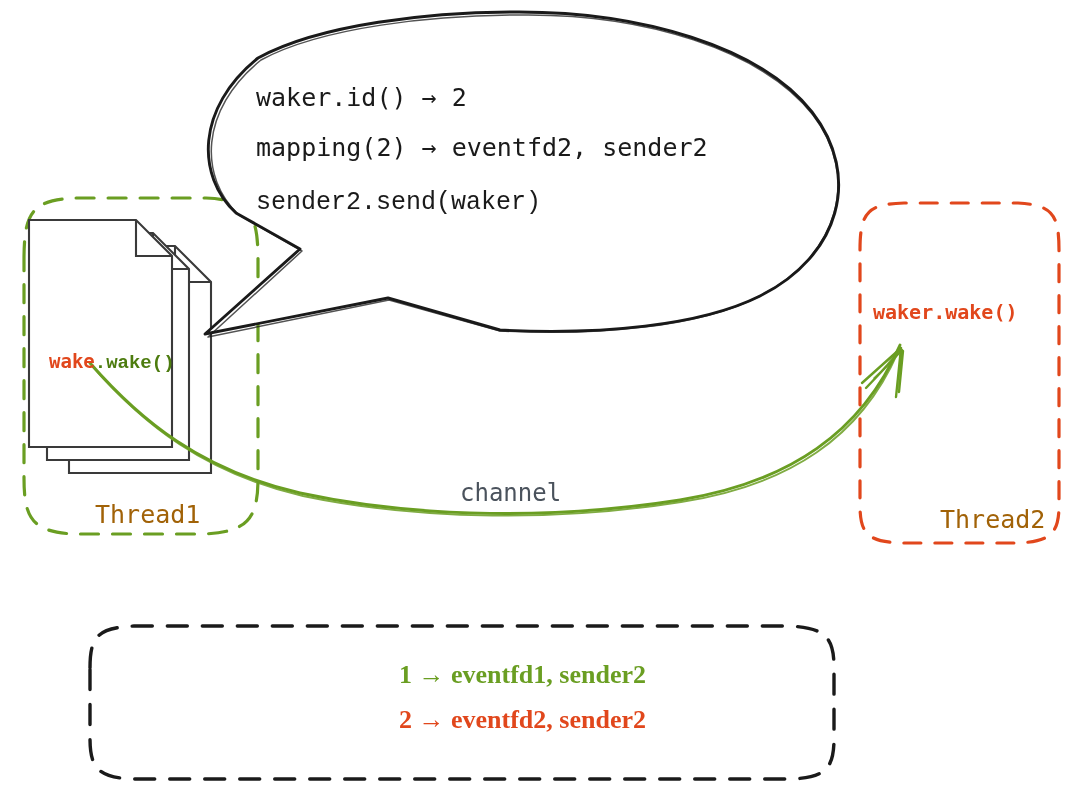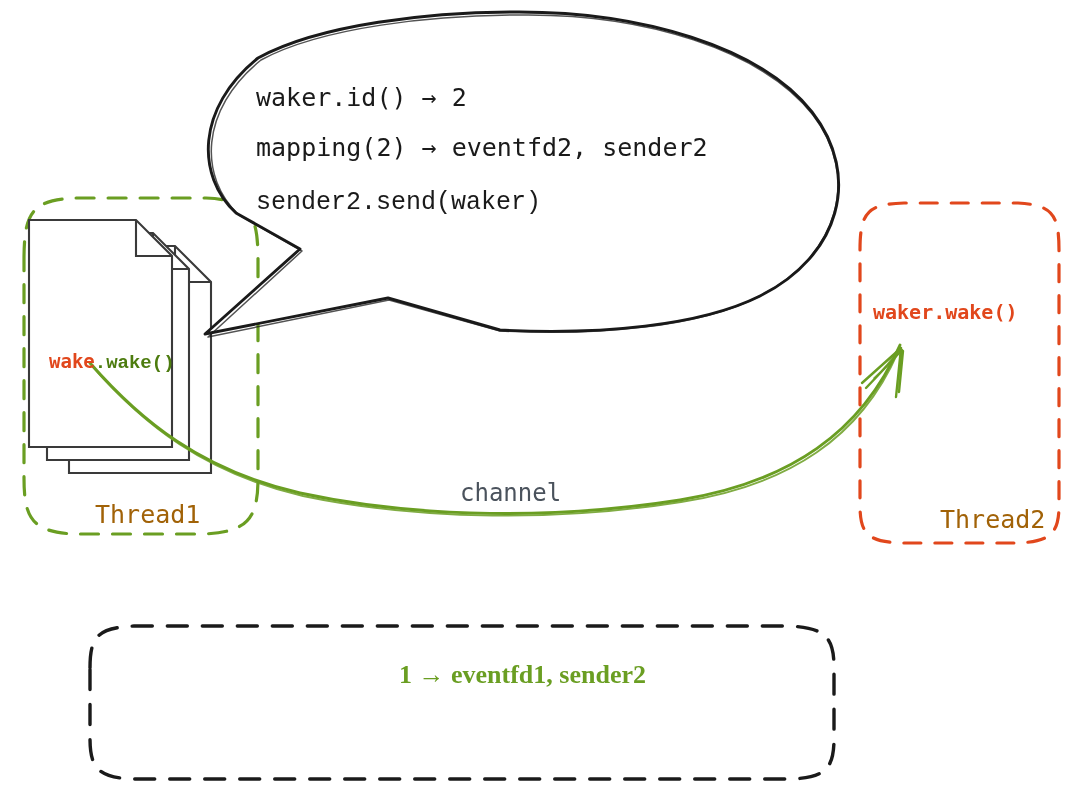--- a/index.html
+++ b/index.html
@@ -198,15 +198,16 @@
 
     <div class="txt thread2-code" style="left:873px; top:300px;">waker.wake()</div>
 
     <div class="txt thread-label" style="left:905px; top:505px;">Thread2</div>
 
     <div class="txt channel-label" style="left:460px; top:479px;">channel</div>
 
 
     <div class="txt map-row map-green" style="left:399px; top:660px;"><span>1</span><span> </span><span>→</span><span> </span><span>eventfd1, sender2</span></div>
 
+    <div class="txt map-row map-orange" style="left:399px; top:705px;"><span>2</span><span> </span><span>→</span><span> </span><span>eventfd2, sender2</span></div>
   </div>
 
 </div>
 
 </body></html>

